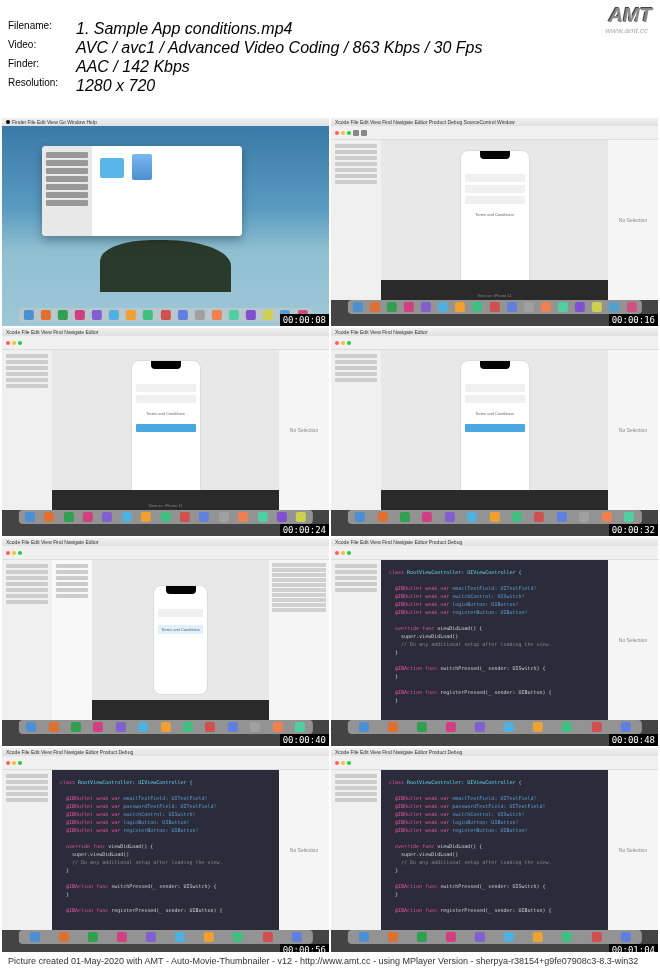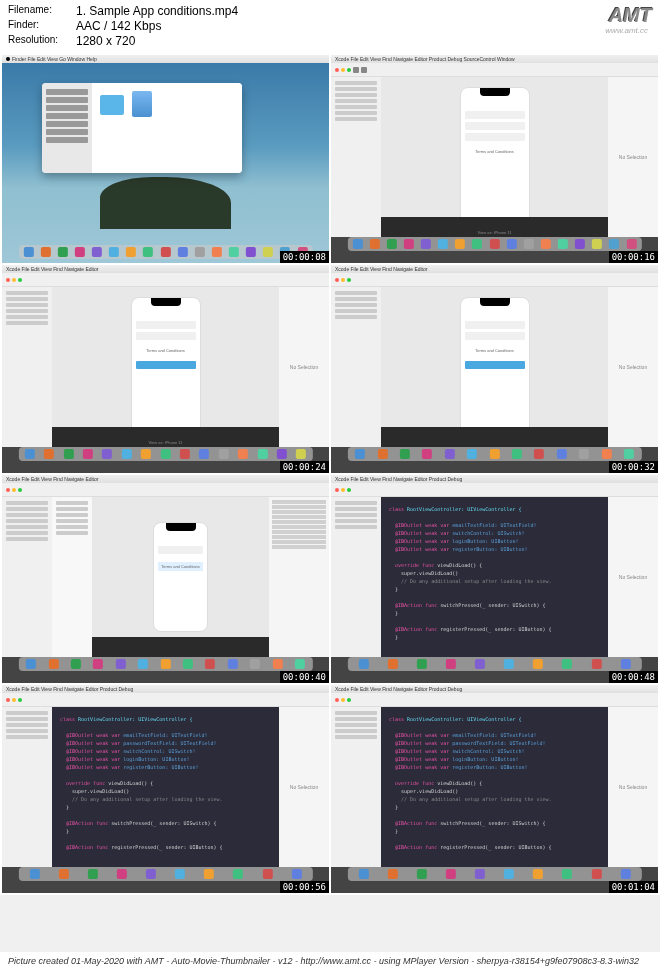--- a/index.html
+++ b/index.html
@@ -1,21 +1,21 @@
 <!DOCTYPE html>
 <html><head>
   <meta charset="utf-8">
   <style>
     * { margin: 0; padding: 0; box-sizing: border-box; }
     body { width: 660px; height: 970px; background: #f0f0f0; font-family: Arial, sans-serif; font-size: 10px; position: relative; }
     
-    .header { padding: 4px 8px; background: #fff; }
+    .header { padding: 20px 8px; background: #fff; }
     .info-row { display: flex; margin-bottom: 1px; }
     .info-label { width: 68px; font-size: 10px; color: #000; }
-    .info-value { font-size: 12px; color: #000; }
+    .info-value { font-size: 16px; color: #000; font-style: italic; }
     
     .logo { position: absolute; top: 4px; right: 8px; font-size: 20px; font-weight: bold; font-style: italic; color: #888; text-shadow: 1px 1px 0 #fff, -1px -1px 0 #444; }
     .logo-url { position: absolute; top: 26px; right: 12px; font-size: 8px; color: #aaa; font-style: italic; }
     
     .grid { display: grid; grid-template-columns: 1fr 1fr; gap: 2px; padding: 2px; background: #fff; }
     .thumb { background: #444; position: relative; height: 208px; overflow: hidden; }
     
     .timestamp { position: absolute; bottom: 0; right: 0; background: #000; color: #fff; padding: 1px 3px; font-size: 9px; font-family: monospace; }
     
     .mac-top { background: linear-gradient(#f0f0f0, #e0e0e0); height: 8px; display: flex; align-items: center; padding: 0 4px; gap: 2px; font-size: 5px; color: #333; }
@@ -57,32 +57,36 @@
     .code-line { white-space: pre; }
     .kw { color: #e752a3; }
     .cls { color: #66d9ef; }
     .var { color: #5aa0d8; }
     .cmt { color: #888; }
     .txt { color: #d0d0d0; }
     
     .xc-top-bar { height: 14px; background: #f0f0f0; border-bottom: 1px solid #ddd; display: flex; align-items: center; padding: 0 4px; gap: 2px; font-size: 5px; color: #666; }
     .tiny-icon { width: 6px; height: 6px; background: #888; border-radius: 1px; }
     
-    .footer { position: absolute; bottom: 0; left: 0; right: 0; padding: 4px 8px; background: #fff; font-size: 9px; color: #333; font-style: italic; }
+    .footer { position: absolute; bottom: 0; left: 0; right: 0; padding: 4px 8px; background: #fff; font-size: 9px; color: #333; }
     
     .inspector-panel { width: 60px; background: #f5f5f5; padding: 2px; }
     .insp-item { height: 4px; background: #d0d0d0; margin: 1px; }
   </style>
 </head>
 <body>
 
 <div class="header">
   <div class="info-row">
       <span class="info-label">Filename:</span>
       <span class="info-value">1. Sample App conditions.mp4</span>
+    </div>
+  <div class="info-row">
+      <span class="info-label">Video:</span>
+      <span class="info-value">AVC / avc1 / Advanced Video Coding / 863 Kbps / 30 Fps</span>
     </div>
   <div class="info-row">
       <span class="info-label">Finder:</span>
       <span class="info-value">AAC / 142 Kbps</span>
     </div>
   <div class="info-row">
       <span class="info-label">Resolution:</span>
       <span class="info-value">1280 x 720</span>
     </div>
 </div>

